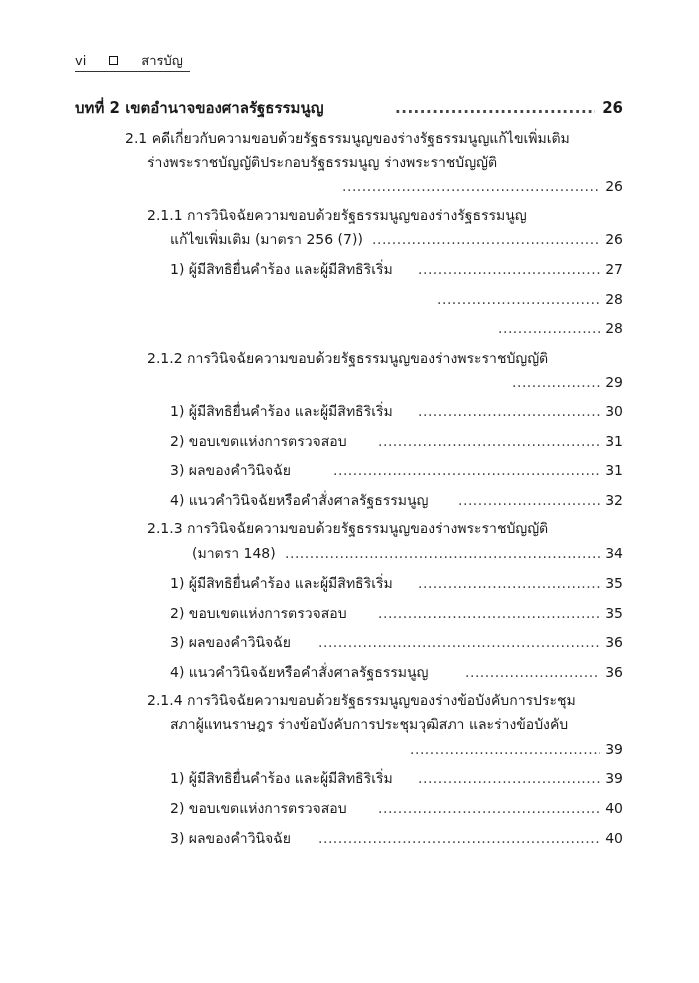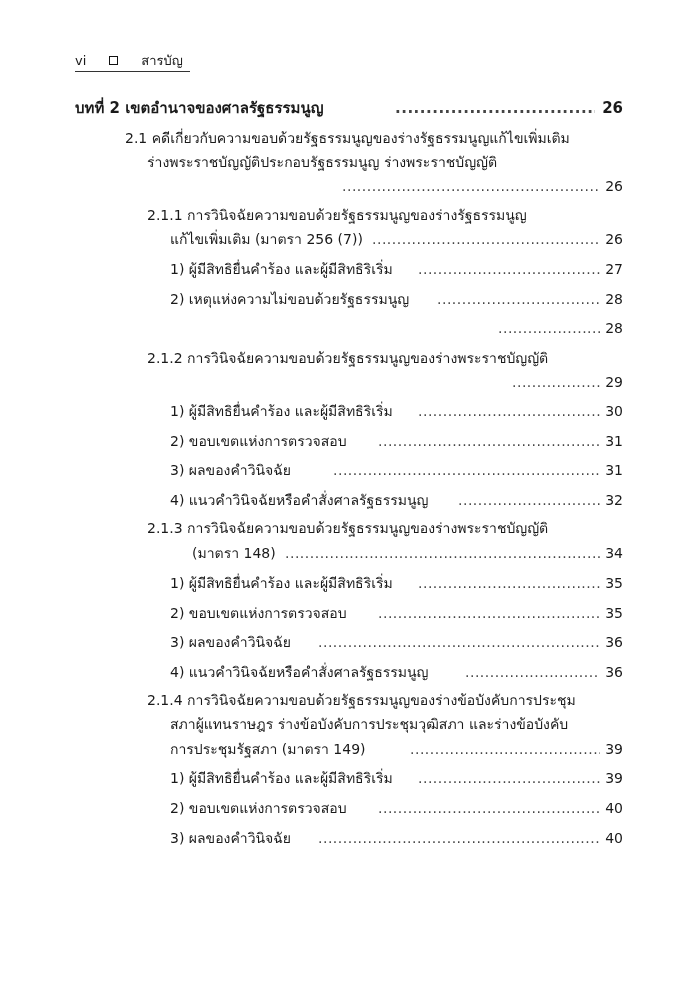--- a/index.html
+++ b/index.html
@@ -51,21 +51,20 @@
   <span class="txt" style="left:170px">แก้ไขเพิ่มเติม (มาตรา 256 (7))</span>
   <span class="leader" style="left:372px;width:228px">....................................................................................................................................................</span>
   <span class="pg">26</span>
 </div>
 <div class="row" style="top:259px">
   <span class="txt" style="left:170px">1) ผู้มีสิทธิยื่นคำร้อง และผู้มีสิทธิริเริ่ม</span>
   <span class="leader" style="left:418px;width:182px">....................................................................................................................................................</span>
   <span class="pg">27</span>
 </div>
 <div class="row" style="top:289px">
-  <span class="txt" style="left:170px">2) เหตุแห่งความไม่ขอบด้วยรัฐธรรมนูญ</span>
   <span class="leader" style="left:437px;width:163px">....................................................................................................................................................</span>
   <span class="pg">28</span>
 </div>
 <div class="row" style="top:318px">
   <span class="leader" style="left:498px;width:102px">....................................................................................................................................................</span>
   <span class="pg">28</span>
 </div>
 
 <div class="row" style="top:348px">
   <span class="txt" style="left:147px">2.1.2 การวินิจฉัยความขอบด้วยรัฐธรรมนูญของร่างพระราชบัญญัติ</span>
@@ -124,21 +123,20 @@
   <span class="pg">36</span>
 </div>
 
 <div class="row" style="top:690px">
   <span class="txt" style="left:147px">2.1.4 การวินิจฉัยความขอบด้วยรัฐธรรมนูญของร่างข้อบังคับการประชุม</span>
 </div>
 <div class="row" style="top:714px">
   <span class="txt" style="left:170px">สภาผู้แทนราษฎร ร่างข้อบังคับการประชุมวุฒิสภา และร่างข้อบังคับ</span>
 </div>
 <div class="row" style="top:739px">
-  <span class="txt" style="left:170px">การประชุมรัฐสภา (มาตรา 149)</span>
   <span class="leader" style="left:410px;width:190px">....................................................................................................................................................</span>
   <span class="pg">39</span>
 </div>
 <div class="row" style="top:768px">
   <span class="txt" style="left:170px">1) ผู้มีสิทธิยื่นคำร้อง และผู้มีสิทธิริเริ่ม</span>
   <span class="leader" style="left:418px;width:182px">....................................................................................................................................................</span>
   <span class="pg">39</span>
 </div>
 <div class="row" style="top:798px">
   <span class="txt" style="left:170px">2) ขอบเขตแห่งการตรวจสอบ</span>

